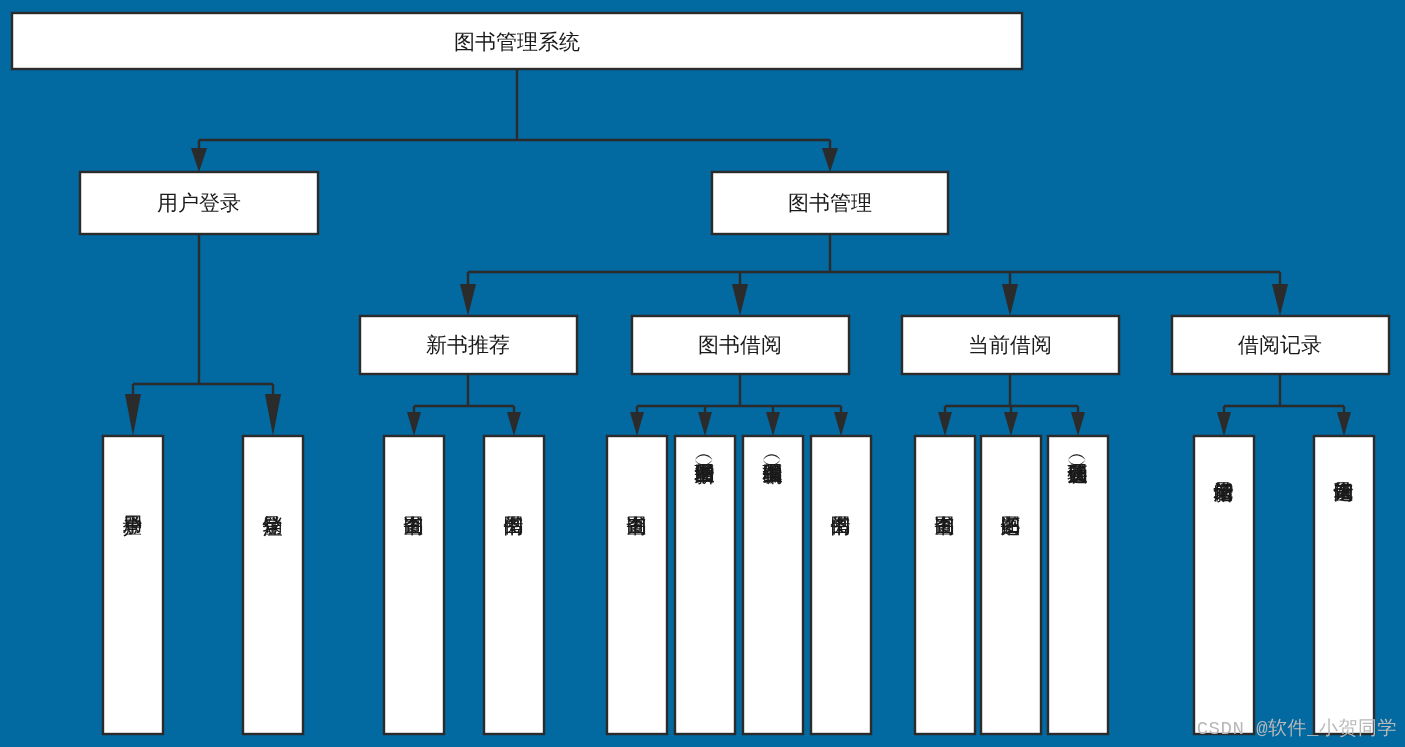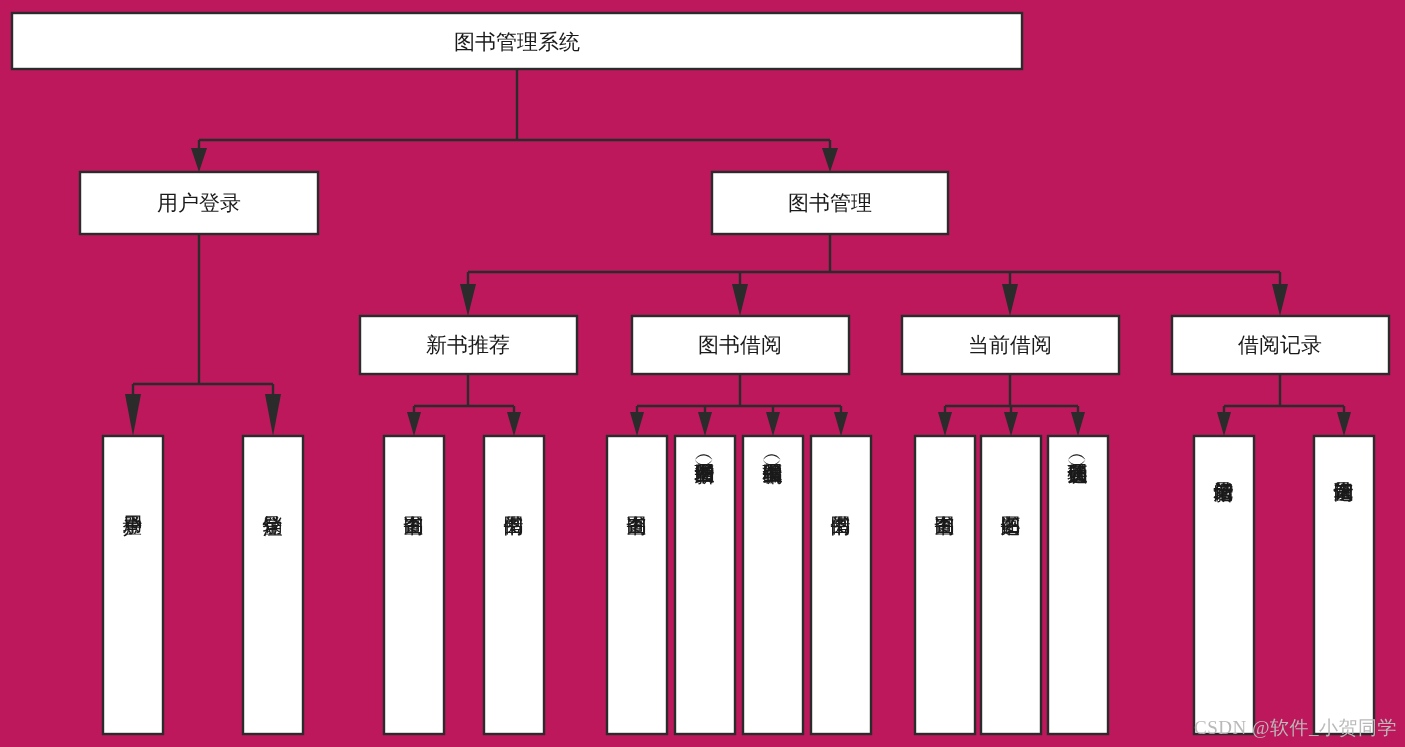--- a/index.html
+++ b/index.html
@@ -11,21 +11,21 @@
   body {
     width: 1405px;
     height: 747px;
     font-family: "DejaVu Sans", "Liberation Sans", sans-serif;
     overflow: hidden;
   }
   #diagram-root {
     position: relative;
     width: 1405px;
     height: 747px;
-    background: #be185d;
+    background: #0369a1;
   }
   svg.diagram {
     position: absolute;
     top: 0;
     left: 0;
     width: 1405px;
     height: 747px;
   }
   .node-box {
     fill: #ffffff;
@@ -55,21 +55,21 @@
     fill: #1a1a1a;
     writing-mode: vertical-rl;
     text-orientation: upright;
     text-anchor: middle;
     white-space: pre;
   }
   .watermark {
     position: absolute;
     right: 8px;
     bottom: 6px;
-    font-family: Liberation Serif, serif;
+    font-family: Liberation Mono, monospace;
     font-size: 19px;
     color: #b9b9b9;
     letter-spacing: 0.5px;
     pointer-events: none;
     user-select: none;
   }
 </style>
 </head>
 <body>
 

